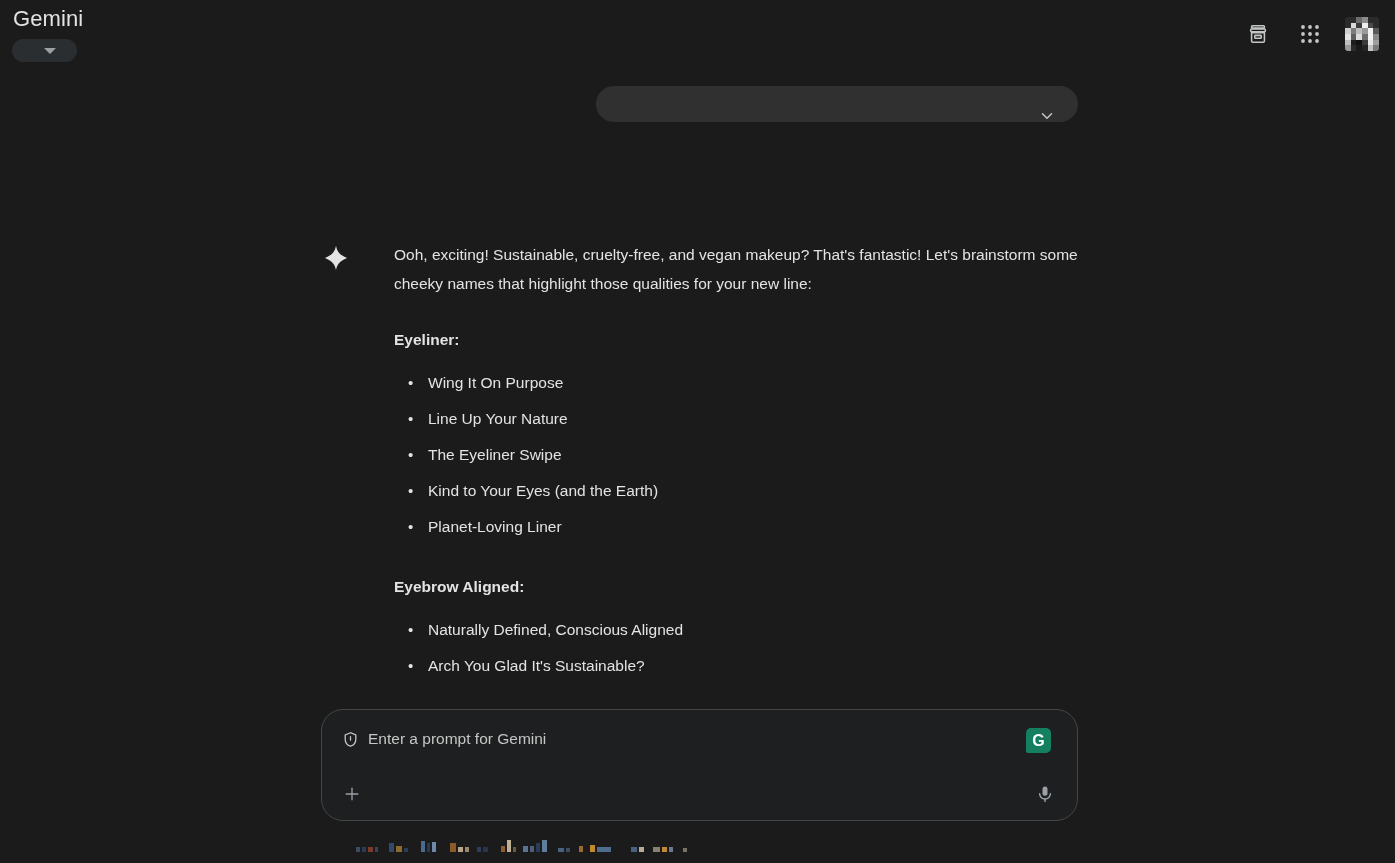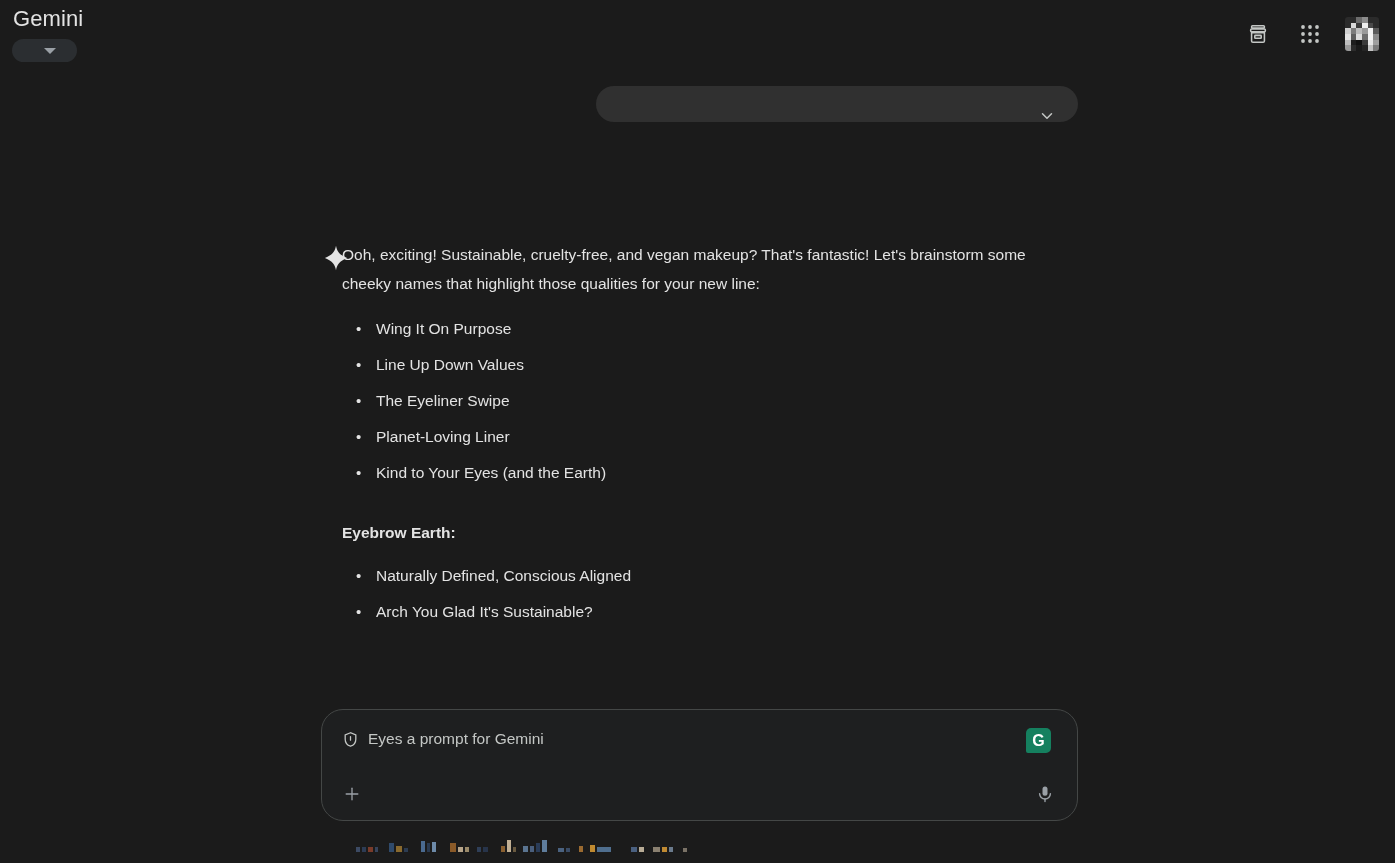--- a/index.html
+++ b/index.html
@@ -49,21 +49,21 @@
     font-size:15.5px; line-height:26px; color:#e3e3e3;
     width:412px; white-space:pre-line;
   }
   .expand-chevron {
     position:absolute; right:22px; top:21px;
     width:18px; height:18px; cursor:pointer;
   }
 
   .model-row { position:absolute; left:322px; top:170px; width:740px; }
   .spark { position:absolute; left:0; top:4px; width:28px; height:28px; }
-  .model-body { margin-left:20px; }
+  .model-body { margin-left:72px; }
 
   .para { font-size:15.5px; line-height:29px; color:#e3e3e3; width:690px; }
   .sec-head { font-size:15.5px; line-height:24px; color:#e3e3e3; font-weight:bold; margin-top:30px; }
   ul.names { list-style:none; margin-top:13px; }
   ul.names li {
     position:relative; font-size:15.5px; line-height:36px; color:#e3e3e3; padding-left:34px;
   }
   ul.names li::before {
     content:"•"; position:absolute; left:14px; top:0; color:#e3e3e3; font-size:15px;
   }
@@ -194,46 +194,47 @@
       <span class="spark">
         <svg width="28" height="28" viewBox="0 0 24 24" fill="#e3e3e3">
           <path d="M12 1.5c.9 4.7 2.9 7.9 9.5 10.5-6.6 2.6-8.6 5.8-9.5 10.5-.9-4.7-2.9-7.9-9.5-10.5C9.1 9.4 11.1 6.2 12 1.5z"></path>
         </svg>
       </span>
 
       <div class="model-body">
         <div class="para">Ooh, exciting! Sustainable, cruelty-free, and vegan makeup? That's fantastic! Let's brainstorm some cheeky names that highlight those qualities for your new line:</div>
 
         <div id="sections">
+            <div class="sec-head">Eyeliner:</div>
             <ul class="names">
               <li>Wing It On Purpose</li>
-              <li>Line Up Down Values</li>
+              <li>Line Up Your Nature</li>
               <li>The Eyeliner Swipe</li>
+              <li>Kind to Your Eyes (and the Earth)</li>
               <li>Planet-Loving Liner</li>
-              <li>Kind to Your Eyes (and the Earth)</li>
             </ul>
-            <div class="sec-head">Eyebrow Earth:</div>
+            <div class="sec-head">Eyebrow Aligned:</div>
             <ul class="names">
               <li>Naturally Defined, Conscious Aligned</li>
               <li class="faded">Arch You Glad It's Sustainable?</li>
             </ul>
           </div>
       </div>
     </div>
   </div>
 
   <div class="composer">
     <div class="composer-top">
       <span class="shield">
         <svg width="17" height="17" viewBox="0 0 24 24" fill="none" stroke="#c4c7c5" stroke-width="1.8">
           <path d="M12 2.5 4.5 5.5v6c0 5 3.2 8.6 7.5 10 4.3-1.4 7.5-5 7.5-10v-6z"></path>
           <line x1="12" y1="8" x2="12" y2="13" stroke-linecap="round"></line>
         </svg>
       </span>
-      <span class="placeholder">Eyes a prompt for Gemini</span>
+      <span class="placeholder">Enter a prompt for Gemini</span>
     </div>
 
     <div class="grammarly">
       <span>G</span>
     </div>
 
     <div class="plus-btn">
       <svg width="20" height="20" viewBox="0 0 24 24" fill="none" stroke="#9aa0a6" stroke-width="1.6" stroke-linecap="round">
         <line x1="12" y1="5" x2="12" y2="19"></line>
           <line x1="5" y1="12" x2="19" y2="12"></line>

